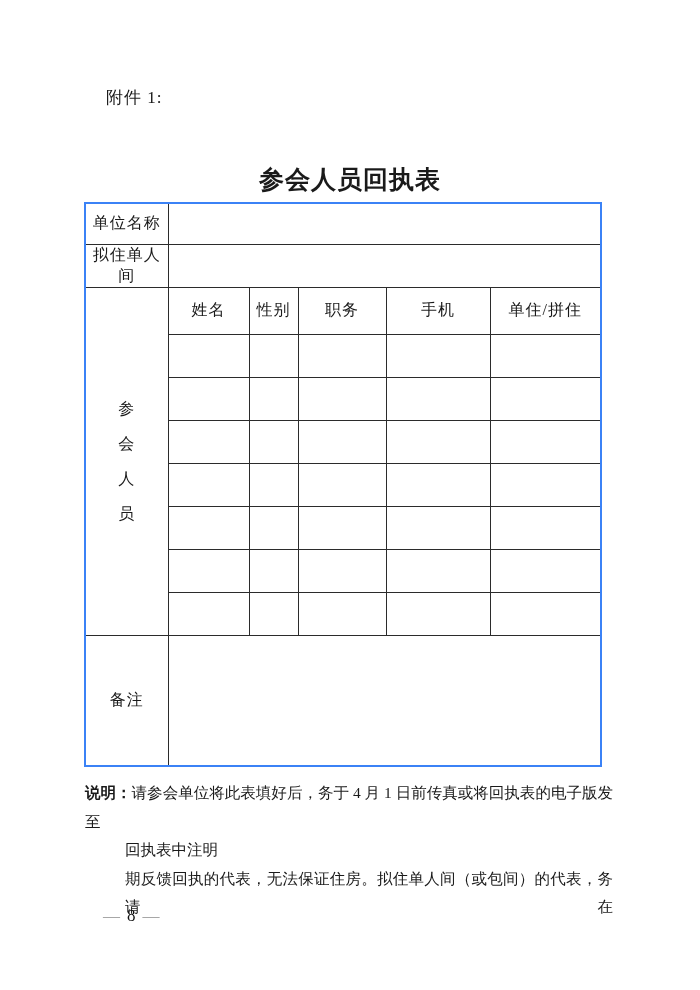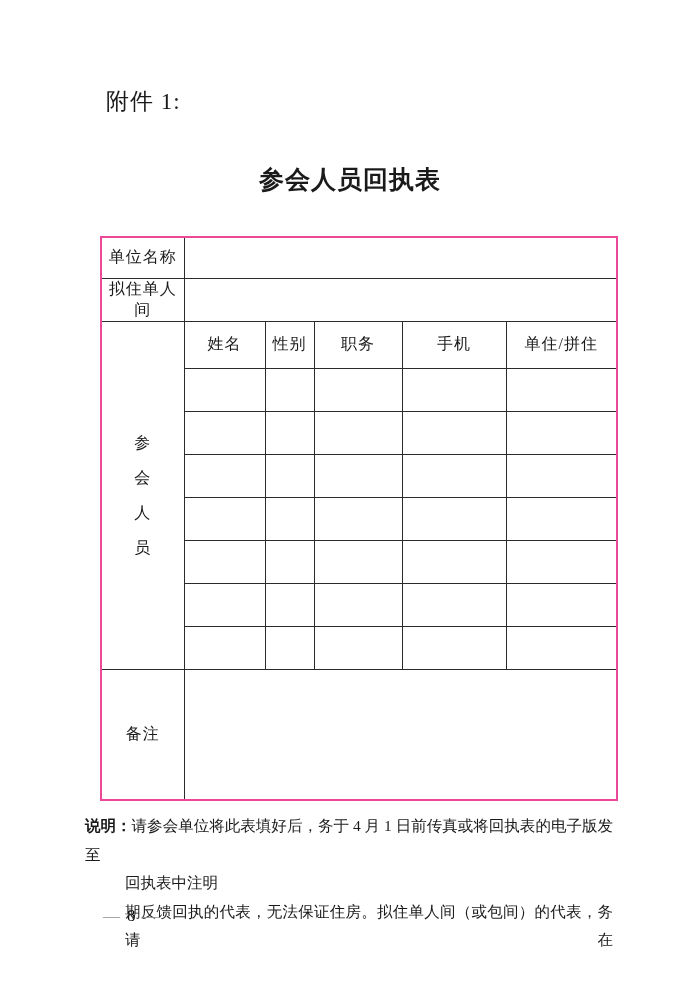--- a/index.html
+++ b/index.html
@@ -5,52 +5,51 @@
   html,body{margin:0;padding:0;}
   body{
     width:700px;height:990px;background:#ffffff;
     font-family:"Liberation Serif","DejaVu Serif",serif;
     color:#1a1a1a;
   }
   .page{position:relative;width:700px;height:990px;background:#fff;overflow:hidden;}
 
   .attachment{
     position:absolute;left:106px;top:86px;
-    font-size:23px;letter-spacing:1px;
+    font-size:17px;letter-spacing:1px;
   }
   .title{
     position:absolute;left:0;top:163px;width:700px;margin:0;
     text-align:center;font-size:25px;font-weight:bold;letter-spacing:1px;
   }
 
   table.form{
-    position:absolute;left:100px;top:202px;width:516px;
+    position:absolute;left:84px;top:202px;width:516px;
     border-collapse:collapse;table-layout:fixed;
-    border:2px solid #ec4899;
-    margin-top:34px;
+    border:2px solid #3b82f6;
   }
   table.form td, table.form th{
     border:1px solid #2b2b2b;
     padding:0;margin:0;
     font-size:16px;font-weight:normal;
     text-align:center;vertical-align:middle;
     letter-spacing:1px;
     overflow:hidden;
   }
   tr.r-top{height:41px;}
   tr.r-addr{height:42px;}
   tr.r-head{height:47px;}
   tr.r-data{height:43px;}
   tr.r-remarks{height:131px;}
 
   td.vlbl{vertical-align:middle;}
   td.vlbl .vchar{display:block;line-height:35px;font-size:16px;}
 
   .note{
-    position:absolute;left:85px;top:812px;width:528px;
+    position:absolute;left:85px;top:779px;width:528px;
     font-size:15.5px;line-height:28.5px;
   }
   .note-line{white-space:normal;}
   .note-line.just{text-align:justify;text-align-last:justify;}
   .note-line.indent{padding-left:40px;}
   .note-label{font-weight:bold;}
 
   .page-num{
     position:absolute;left:103px;top:906px;
     font-size:17px;

